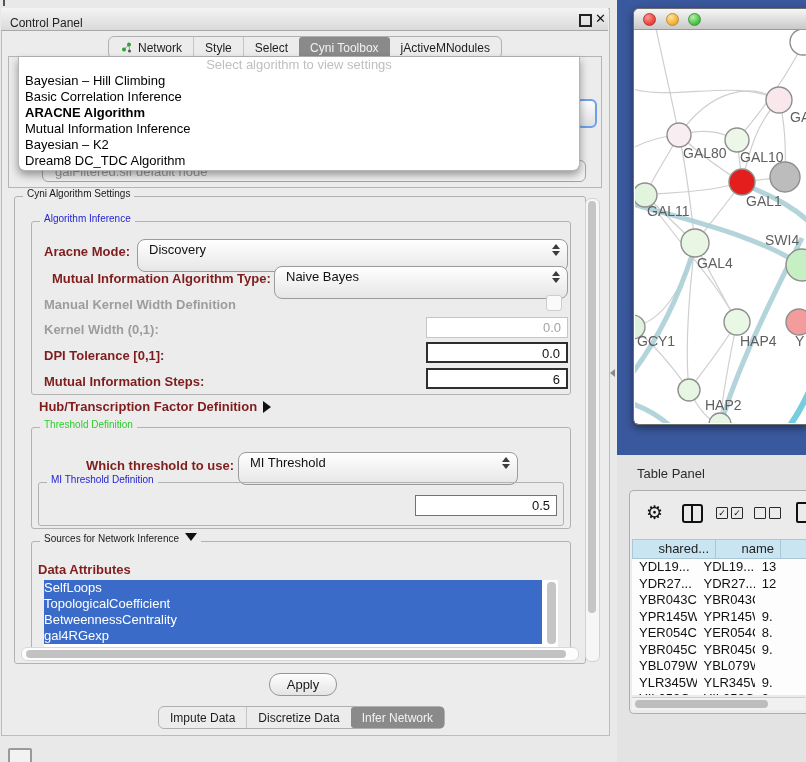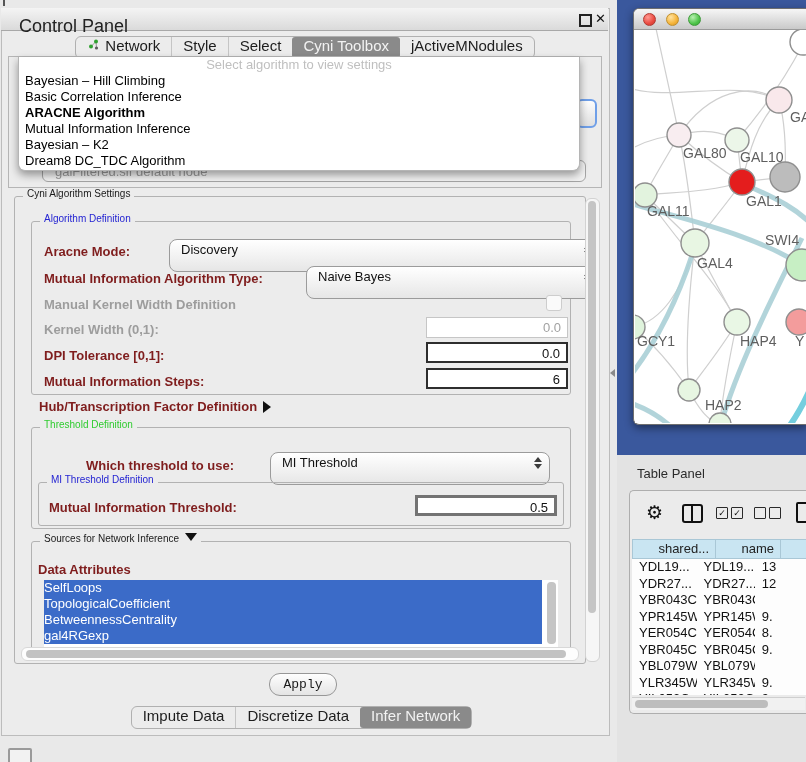--- a/index.html
+++ b/index.html
@@ -4,29 +4,29 @@
 <style>
   html,body{margin:0;padding:0;}
   body{position:relative;width:806px;height:762px;overflow:hidden;background:#e9e9e9;
        font-family:"Liberation Sans","DejaVu Sans",sans-serif;font-size:13px;color:#1a1a1a;}
   .abs{position:absolute;}
 
   
   .cp-bg{left:1px;top:8px;width:607px;height:726px;background:#ececec;border:1px solid #bcbcbc;}
   .cp-titlebar{left:1px;top:8px;width:607px;height:22px;background:linear-gradient(#f4f4f4,#dadada);
                border-bottom:1px solid #a8a8a8;}
-  .cp-title{left:10px;top:16px;font-size:18px;color:#222;margin-left:9px;}
+  .cp-title{left:10px;top:16px;font-size:12px;color:#222;}
   .win-float{left:579px;top:14px;width:9px;height:9px;border:2px solid #222;}
   .win-close{left:595px;top:11px;font-size:13px;font-weight:bold;color:#111;}
   .top-tick{left:3px;top:0;width:2px;height:6px;background:#555;}
 
   
   .tabrow{left:0;top:36px;width:610px;display:flex;justify-content:center;}
   .tabframe{display:inline-flex;border:1px solid #b0b0b0;border-radius:6px;background:#ececec;height:21px;align-items:stretch;}
-  .tab{display:flex;align-items:flex-start;padding:0 11px;font-size:15px;color:#1d1d1d;cursor:default;}
+  .tab{display:flex;align-items:center;padding:0 11px;font-size:12px;color:#1d1d1d;cursor:default;}
   .tab + .tab{border-left:1px solid #c5c5c5;}
   .tab.sel{background:#8a8a8a;color:#f2f2f2;border-radius:3px;border-left:none;}
   .tab.sel + .tab{border-left:none;}
   .tab .ticon{margin-right:5px;display:inline-block;width:13px;height:13px;}
 
   
   .infer-group{left:8px;top:56px;width:592px;height:130px;border:1px solid #b5b5b5;background:#ececec;}
   .mini-combo{left:576px;top:99px;width:17px;height:25px;border:2px solid #6f9fe8;border-radius:6px;
               background:linear-gradient(#fdfdfd,#dfdfdf);}
   .ghost-combo{left:42px;top:160px;width:544px;height:22px;border:1px solid #a5a5a5;border-radius:6px;
@@ -41,41 +41,41 @@
 
   
   .group{position:absolute;border:1px solid #b2b2b2;border-radius:3px;}
   .gtitle{position:absolute;top:-9px;left:8px;background:#ececec;padding:0 4px;font-size:10px;white-space:nowrap;}
   .t-black{color:#1a1a1a;}
   .t-blue{color:#2424d2;}
   .t-green{color:#30cc30;}
   .lbl{position:absolute;font-size:13px;font-weight:bold;color:#7f1d1d;white-space:nowrap;}
   .lbl.dis{color:#9d9d9d;}
   .combo{position:absolute;height:33px;border:1px solid #9b9b9b;border-radius:8px;box-sizing:border-box;
-         background:linear-gradient(#ffffff,#e6e6e6);line-height:20px;padding-left:11px;font-size:13px;color:#111;margin-left:32px;}
+         background:linear-gradient(#ffffff,#e6e6e6);line-height:20px;padding-left:11px;font-size:13px;color:#111;}
   .arrows{position:absolute;right:7px;top:3px;width:8px;height:14px;}
   .arrows:before{content:"";position:absolute;top:1px;left:0;border-left:4px solid transparent;border-right:4px solid transparent;border-bottom:5px solid #3c3c3c;}
   .arrows:after{content:"";position:absolute;bottom:1px;left:0;border-left:4px solid transparent;border-right:4px solid transparent;border-top:5px solid #3c3c3c;}
   .field{position:absolute;height:21px;box-sizing:border-box;background:#fff;font-size:13px;text-align:right;
          padding:0 6px;line-height:19px;color:#111;}
   .field.strong{border:2px solid #2e2e2e;}
-  .field.mid{border:3px solid #737373;text-align:right;}
+  .field.mid{border:1px solid #737373;text-align:right;}
   .field.dis{border:1px solid #c6c6c6;color:#a2a2a2;}
   .chk{position:absolute;width:14px;height:14px;border:1px solid #cdcdcd;border-radius:3px;background:#fafafa;}
   .list{position:absolute;background:#fff;}
   .litem{height:16px;line-height:16px;background:#3b6bc8;color:#fff;font-size:13px;padding-left:0;}
   .vscroll{position:absolute;background:#f6f6f6;border:1px solid #d2d2d2;border-radius:6px;}
   .vthumb{position:absolute;background:#c5c5c5;border-radius:4px;}
   .hscroll{position:absolute;background:#fdfdfd;border:1px solid #d8d8d8;border-radius:6px;}
   .hthumb{position:absolute;background:#c2c2c2;border-radius:5px;}
   .caret-r{display:inline-block;margin-left:6px;border-top:6px solid transparent;border-bottom:6px solid transparent;border-left:8px solid #111;vertical-align:-2px;}
   .caret-d{display:inline-block;margin-left:6px;border-left:6px solid transparent;border-right:6px solid transparent;border-top:8px solid #111;vertical-align:1px;}
 
   .apply-btn{left:269px;top:673px;width:68px;height:23px;border:1px solid #979797;border-radius:11px;
-             background:linear-gradient(#fefefe,#e4e4e4);font-size:13px;text-align:center;line-height:21px;box-sizing:border-box;font-family:Liberation Mono, monospace;}
+             background:linear-gradient(#fefefe,#e4e4e4);font-size:13px;text-align:center;line-height:21px;box-sizing:border-box;}
   .bottomtabs{left:0;top:706px;width:603px;display:flex;justify-content:center;}
 
   
   .split-handle{left:610px;top:369px;width:0;height:0;border-top:4px solid transparent;border-bottom:4px solid transparent;border-right:5px solid #8a8a8a;}
 
   
   .desktop{left:617px;top:0;width:189px;height:455px;background:#3a589d;}
   .netwin{left:633px;top:8px;width:173px;height:415px;border:1px solid #6f6f6f;border-right:none;
           border-radius:6px 0 0 6px;background:#fff;box-shadow:0 3px 8px rgba(0,0,0,.45);}
   .net-titlebar{position:absolute;left:0;top:0;width:100%;height:20px;border-radius:5px 0 0 0;
@@ -165,27 +165,27 @@
       <div class="opt">Mutual Information Inference</div>
       <div class="opt">Bayesian – K2</div>
       <div class="opt">Dream8 DC_TDC Algorithm</div>
     </div>
 </div>
 
 <div class="group" style="left:14px;top:196px;width:570px;height:466px;">
   <span class="gtitle t-black">Cyni Algorithm Settings</span>
 
   <div class="group" style="left:16px;top:24px;width:538px;height:172px;">
-    <span class="gtitle t-blue">Algorithm Definition</span>
+    <span class="gtitle t-blue">Algorithm Inference</span>
     <span class="lbl" style="left:12px;top:22px;">Aracne Mode:</span>
     <div class="combo" style="left:105px;top:17px;width:431px;">
       <span>Discovery</span>
       <span class="arrows"></span>
     </div>
-    <span class="lbl" style="left:12px;top:49px;">Mutual Information Algorithm Type:</span>
+    <span class="lbl" style="left:20px;top:49px;">Mutual Information Algorithm Type:</span>
     <div class="combo" style="left:242px;top:44px;width:294px;">
       <span>Naive Bayes</span>
       <span class="arrows"></span>
     </div>
     <span class="lbl dis" style="left:12px;top:75px;">Manual Kernel Width Definition</span>
     <span class="chk" style="right:8px;top:73px;"></span>
     <span class="lbl dis" style="left:12px;top:100px;">Kernel Width (0,1):</span>
     <div class="field dis" style="left:394px;top:95px;width:142px;">0.0</div>
     <span class="lbl" style="left:12px;top:126px;">DPI Tolerance [0,1]:</span>
     <div class="field strong" style="left:394px;top:120px;width:142px;">0.0</div>
@@ -199,21 +199,20 @@
 
   <div class="group" style="left:16px;top:230px;width:538px;height:100px;">
     <span class="gtitle t-green">Threshold Definition</span>
     <span class="lbl" style="left:54px;top:30px;">Which threshold to use:</span>
     <div class="combo" style="left:206px;top:24px;width:280px;">
       <span>MI Threshold</span>
       <span class="arrows"></span>
     </div>
     <div class="group" style="left:6px;top:54px;width:524px;height:42px;">
       <span class="gtitle t-blue">MI Threshold Definition</span>
-      <span class="lbl" style="left:10px;top:17px;">Mutual Information Threshold:</span>
       <div class="field mid" style="left:376px;top:12px;width:142px;">0.5</div>
     </div>
   </div>
 
   <div class="group" style="left:16px;top:344px;width:538px;height:110px;">
     <span class="gtitle t-black">
       <span>Sources for Network Inference</span><span class="caret-d"></span>
     </span>
     <span class="lbl" style="left:6px;top:20px;">Data Attributes</span>
     <div class="list" style="left:12px;top:38px;width:514px;height:68px;">

